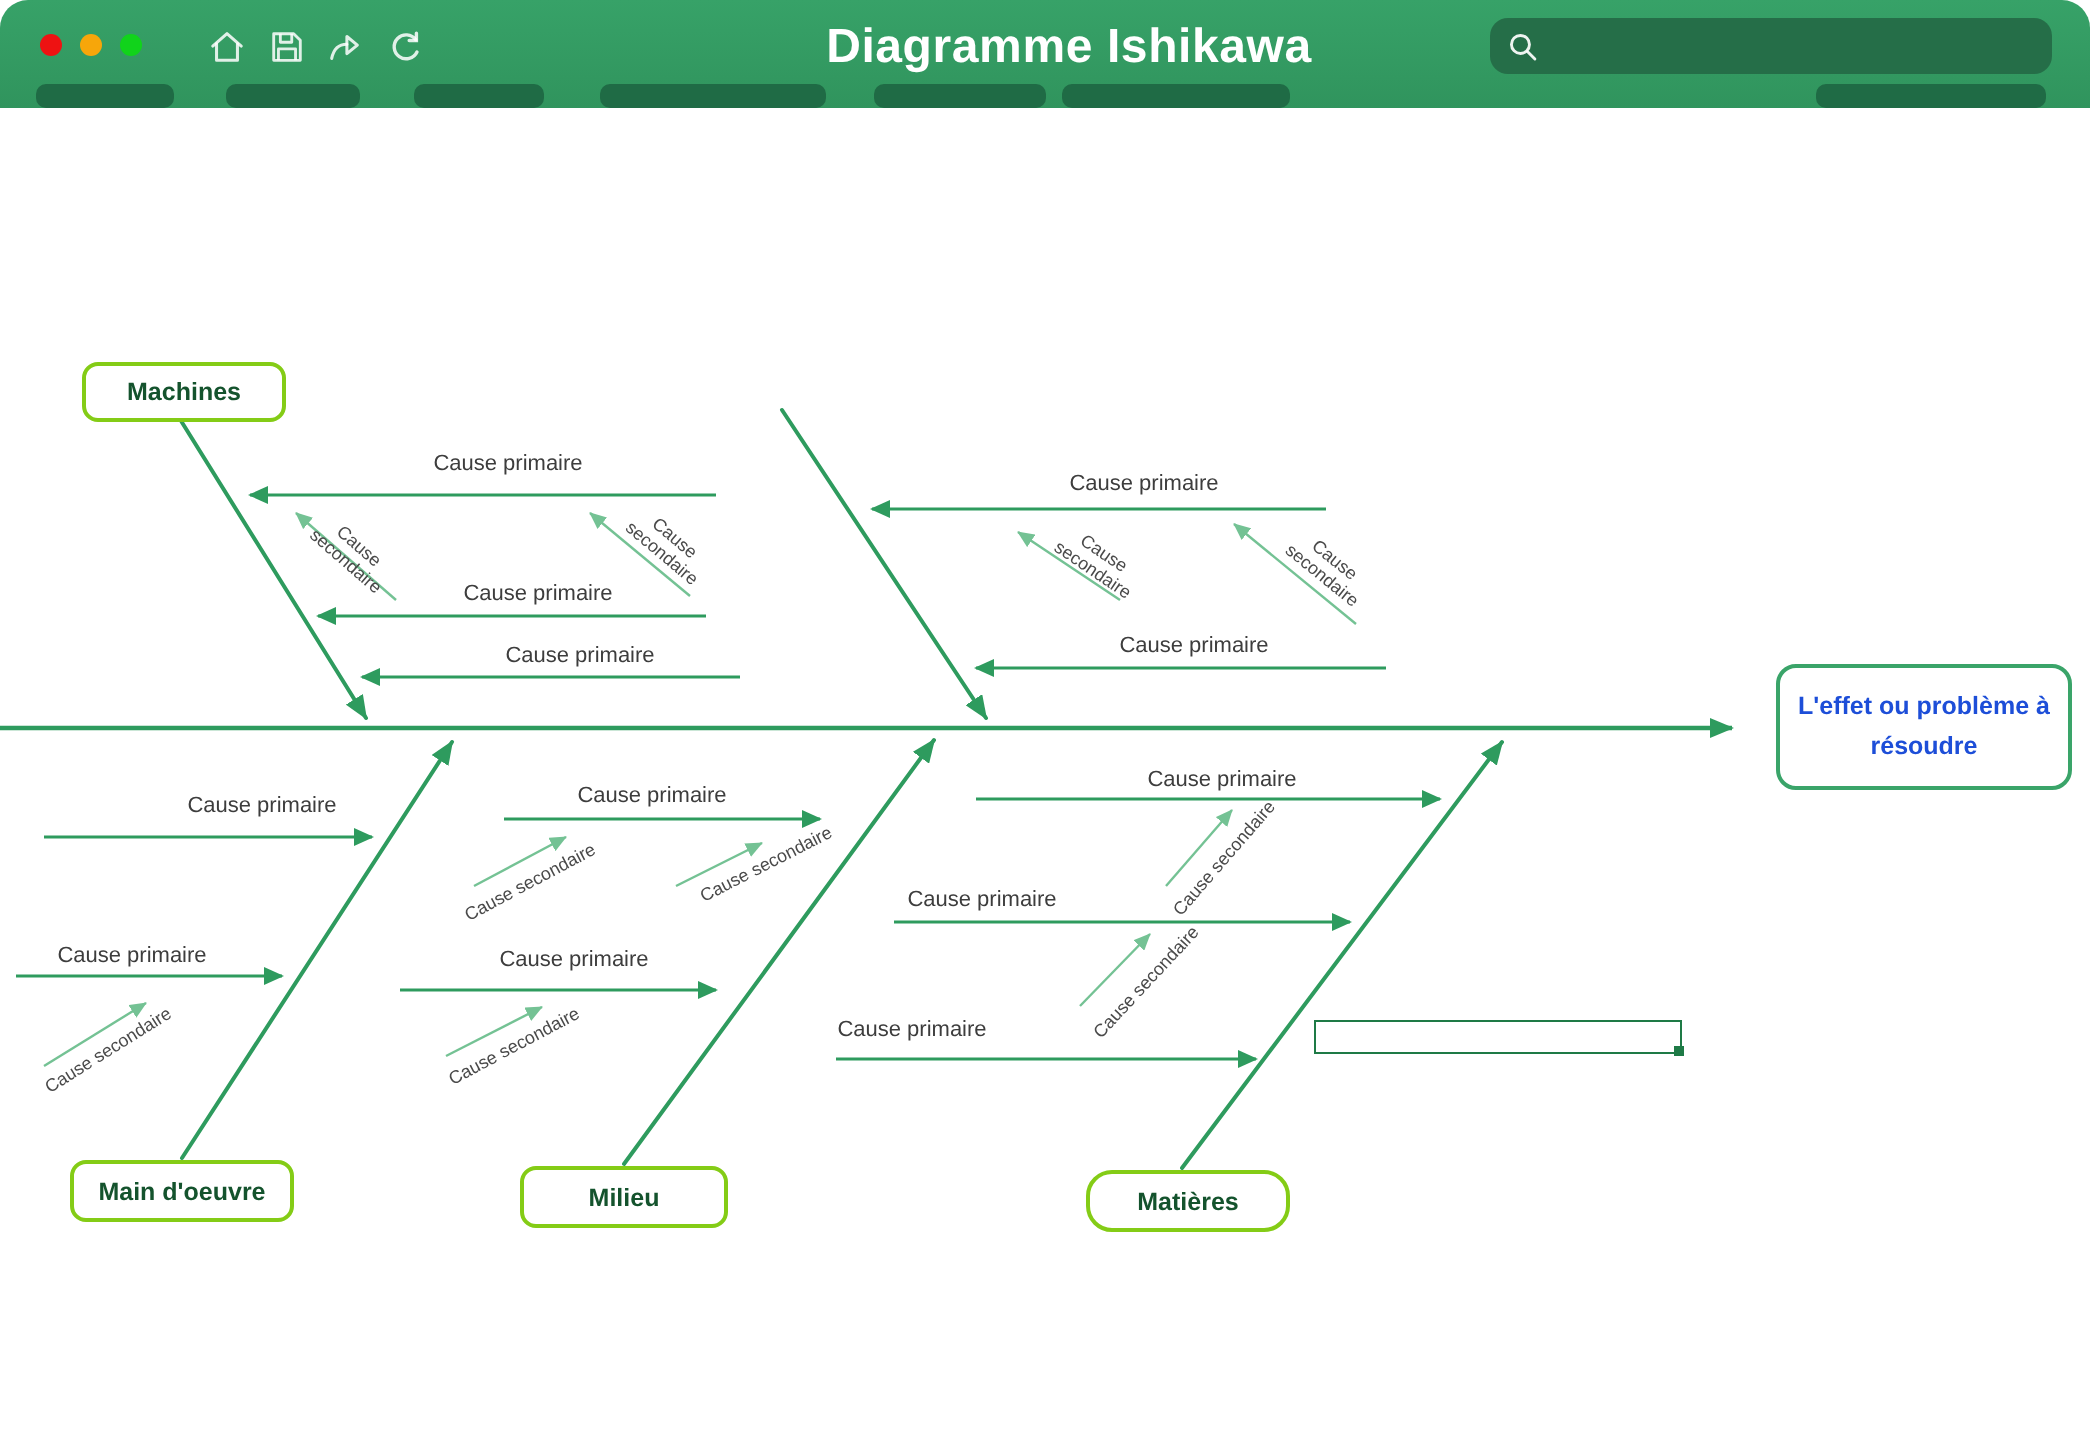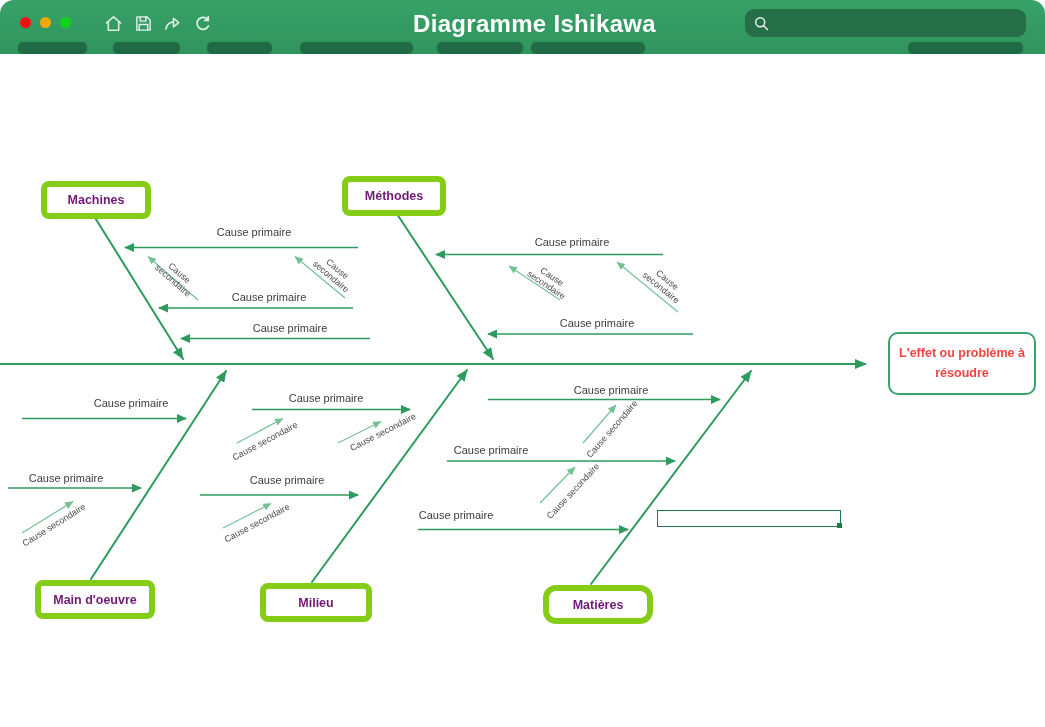--- a/index.html
+++ b/index.html
@@ -31,29 +31,29 @@
     background:#256e48;border-radius:9px;display:flex;align-items:center;
   }
   .searchbox svg{margin-left:8px;width:17px;height:17px;}
   .searchbox input{
     flex:1;background:transparent;border:none;outline:none;color:#eaf5ee;
     font-size:13px;padding:0 8px;font-family:inherit;
   }
   
   #fishbone{position:absolute;left:0;top:0;width:1045px;height:727px;}
   .cat-box{
-    position:absolute;background:#fff;border:6px solid #84cc16;border-radius:8px;
+    position:absolute;background:#fff;border:2px solid #84cc16;border-radius:8px;
     display:flex;align-items:center;justify-content:center;
-    font-weight:bold;font-size:12.5px;color:#701a75;z-index:3;cursor:pointer;
+    font-weight:bold;font-size:12.5px;color:#14532d;z-index:3;cursor:pointer;
   }
   .effect-box{
     position:absolute;left:888px;top:332px;width:144px;height:59px;
     background:#fff;border:2px solid #3aa469;border-radius:10px;
     display:flex;align-items:center;justify-content:center;text-align:center;
-    font-weight:bold;font-size:12.5px;line-height:1.55;color:#ef4444;z-index:3;cursor:pointer;
+    font-weight:bold;font-size:12.5px;line-height:1.55;color:#1d4ed8;z-index:3;cursor:pointer;
   }
   .effect-box span{width:132px;display:inline-block;}
   .plabel{
     position:absolute;font-size:11px;color:#3d3d3d;white-space:nowrap;z-index:2;cursor:text;
   }
   .slabel{
     position:absolute;font-size:9px;color:#4a4a4a;z-index:2;cursor:text;
   }
   .slabel.twoline{width:54px;text-align:center;line-height:1.15;}
   .slabel.oneline{white-space:nowrap;}
@@ -167,21 +167,20 @@
       <path d="M22,533 L73,501.5" marker-end="url(#ah-sec)"></path>
       <path d="M237,443 L283,418.5" marker-end="url(#ah-sec)"></path>
       <path d="M338,443 L381,421.5" marker-end="url(#ah-sec)"></path>
       <path d="M223,528 L271,503.5" marker-end="url(#ah-sec)"></path>
       <path d="M583,443 L616,405" marker-end="url(#ah-sec)"></path>
       <path d="M540,503 L575,467" marker-end="url(#ah-sec)"></path>
     </g>
   </svg>
 
   <div class="cat-box" style="left:41px;top:181px;width:98px;height:26px;">Machines</div>
-  <div class="cat-box" style="left:342px;top:176px;width:92px;height:28px;">Méthodes</div>
   <div class="cat-box" style="left:35px;top:580px;width:108px;height:27px;">Main d'oeuvre</div>
   <div class="cat-box" style="left:260px;top:583px;width:100px;height:27px;">Milieu</div>
   <div class="cat-box" style="left:543px;top:585px;width:98px;height:27px;border-radius:13px;">Matières</div>
 
   <div class="effect-box">
     <span>L'effet ou problème à résoudre</span>
   </div>
 
   <div class="empty-box">
     <span></span>

